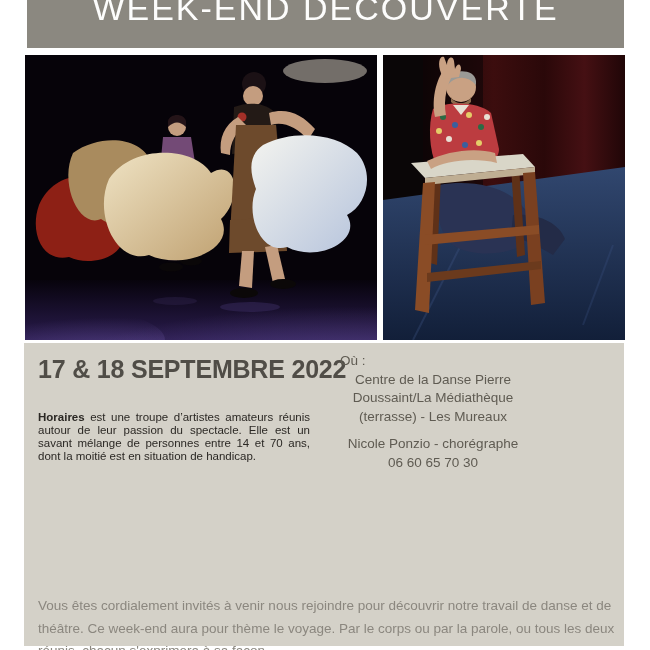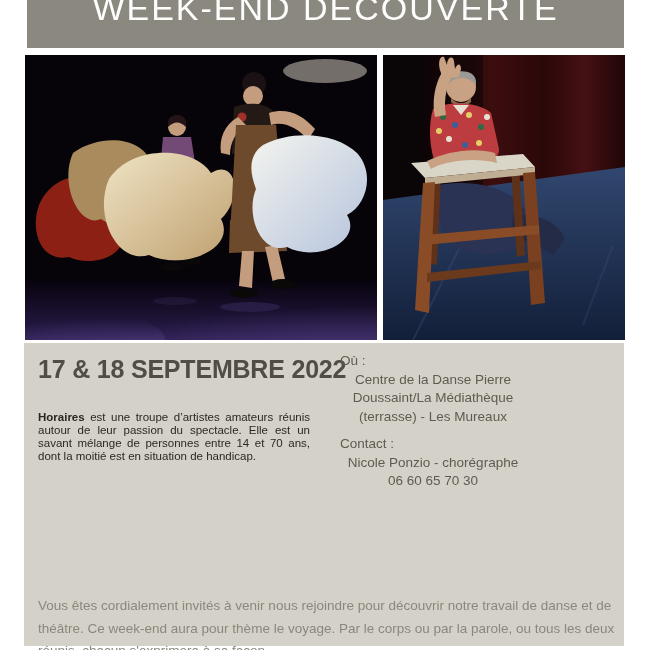--- a/index.html
+++ b/index.html
@@ -161,21 +161,20 @@
     <div class="left-paragraphs">
       <p><b>Horaires</b><span> est une troupe d’artistes amateurs réunis autour de leur passion du spectacle. Elle est un savant mélange de personnes entre 14 et 70 ans, dont la moitié est en situation de handicap.</span></p>
     </div>
 
     <div class="details">
       <div class="detail-row">
         <div class="detail-label">Où :</div>
         <div class="detail-value">Centre de la Danse Pierre Doussaint/La Médiathèque (terrasse) - Les Mureaux</div>
       </div>
       <div class="detail-row">
-        <div class="detail-label">Contact :</div>
         <div class="detail-value">Nicole Ponzio - chorégraphe
 06 60 65 70 30</div>
       </div>
     </div>
 
     <p class="footer-par">Vous êtes cordialement invités à venir nous rejoindre pour découvrir notre travail de danse et de théâtre. Ce week-end aura pour thème le voyage. Par le corps ou par la parole, ou tous les deux réunis, chacun s'exprimera à sa façon.</p>
   </div>
 
 </div>
 

